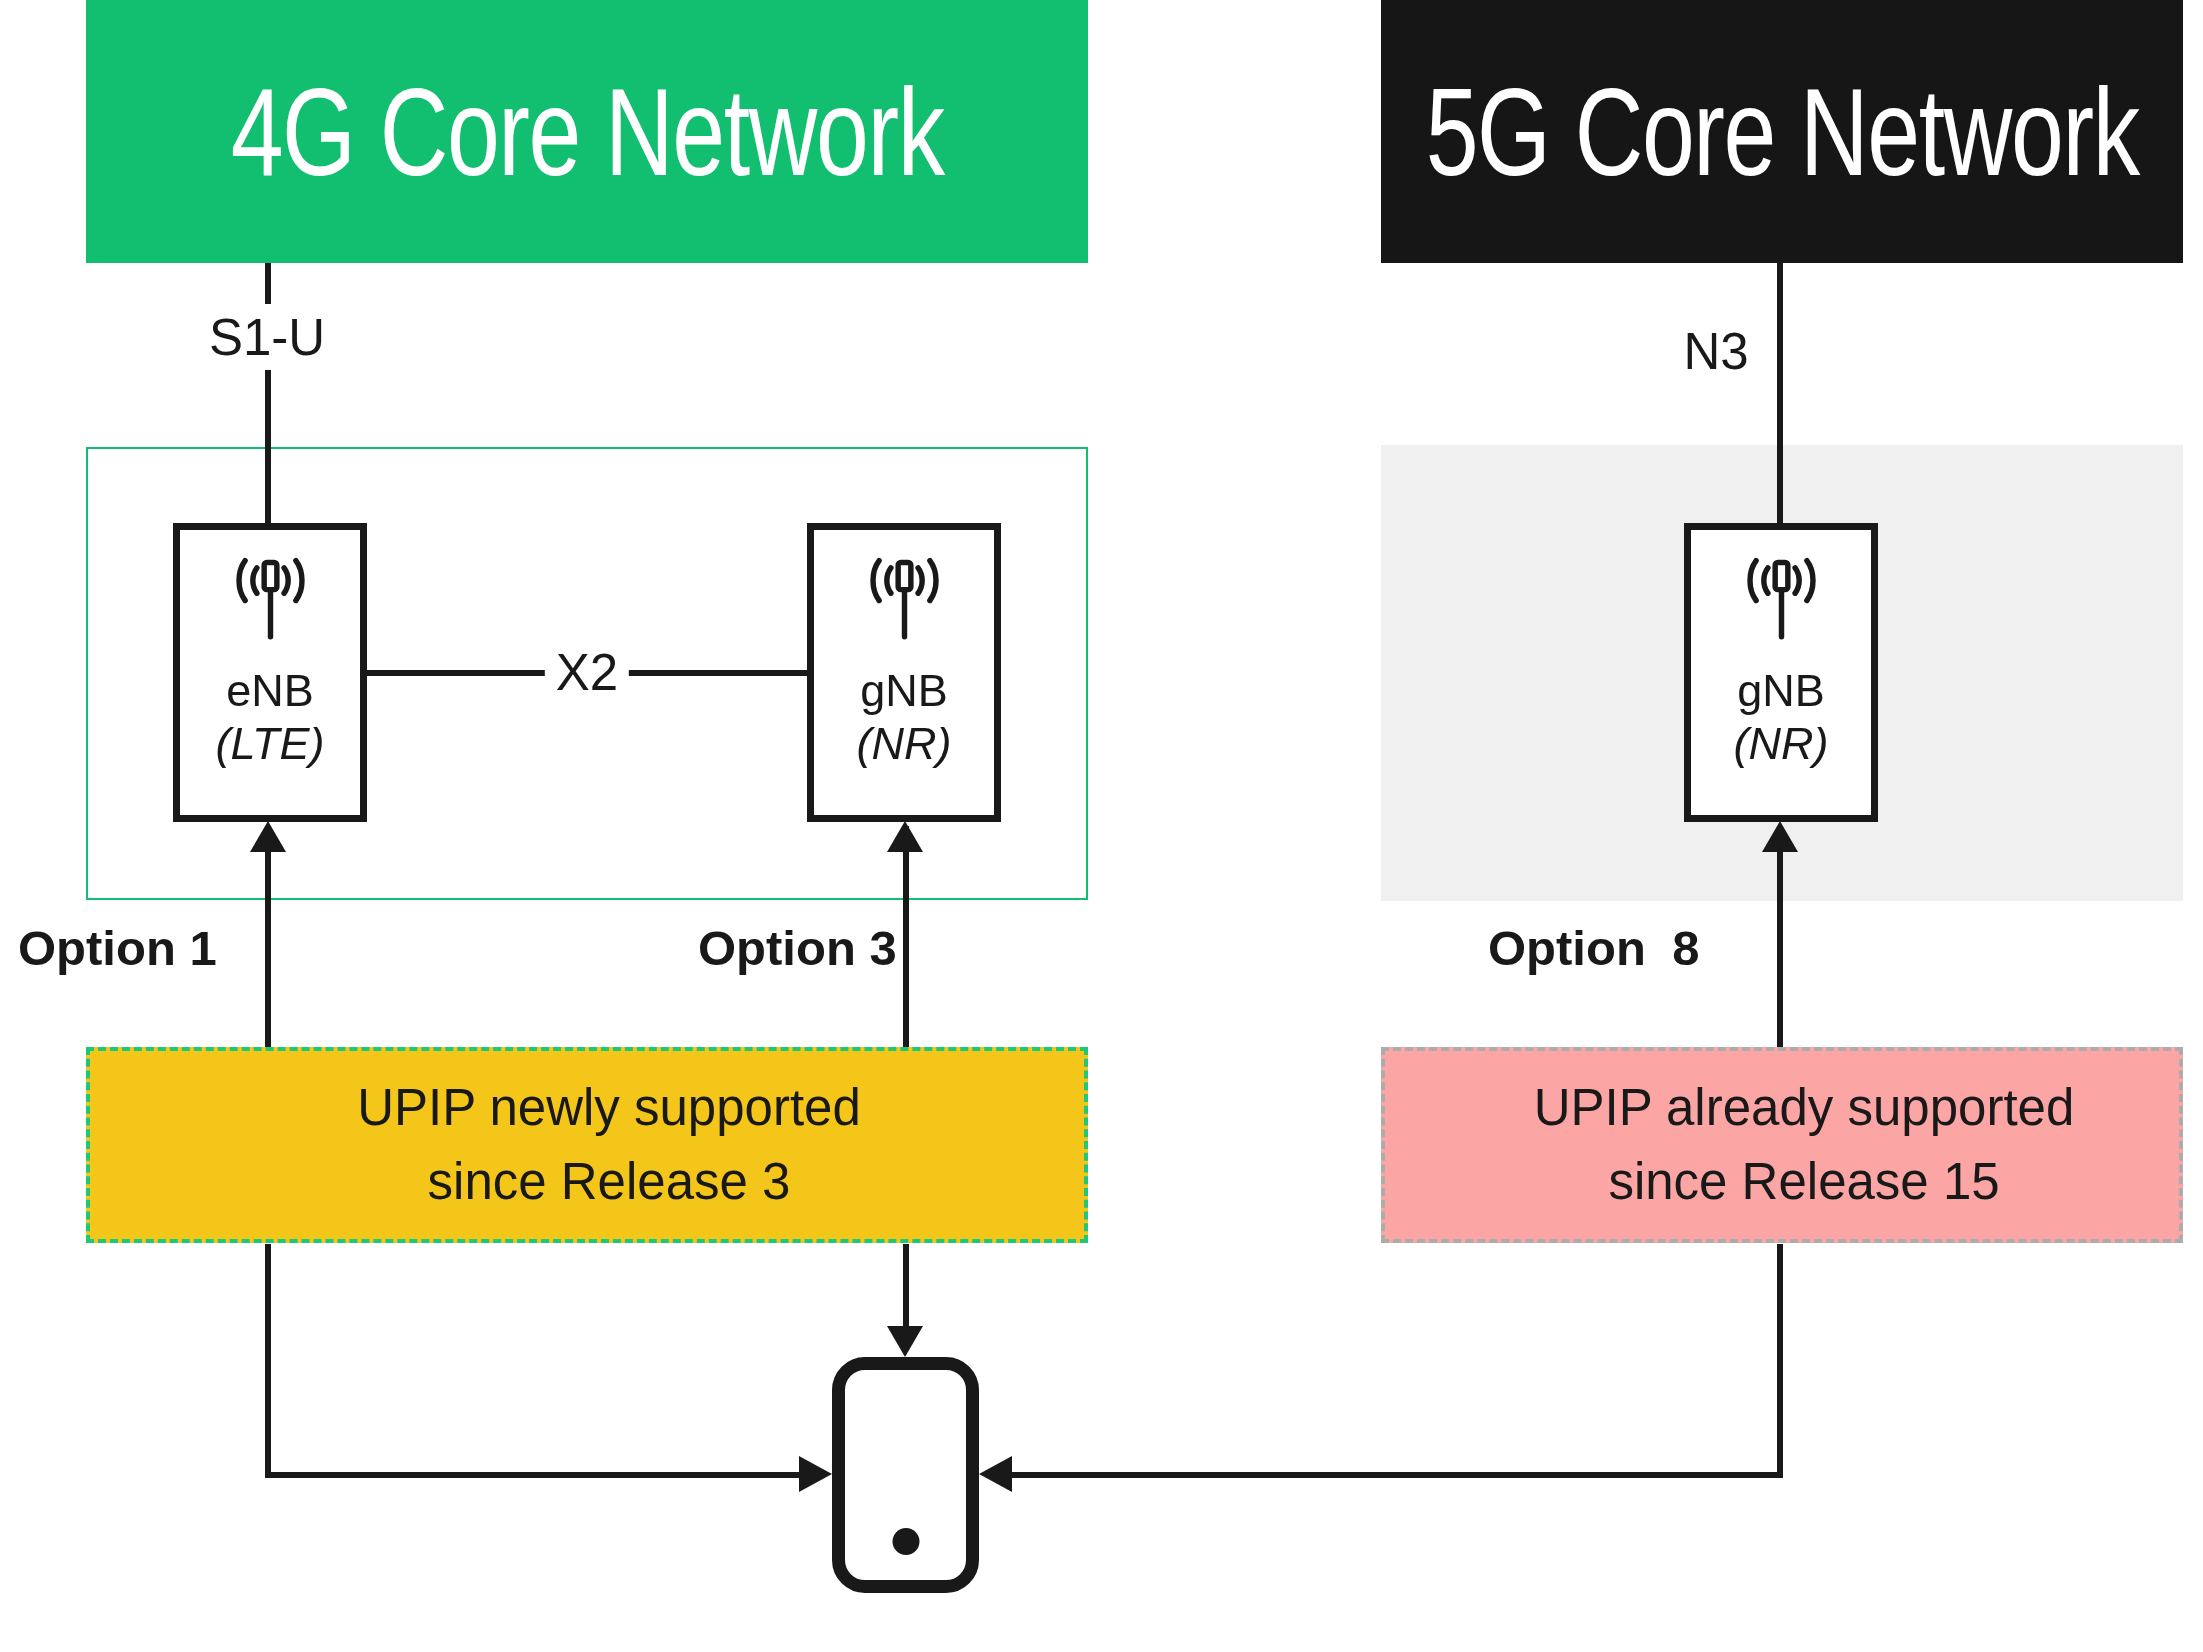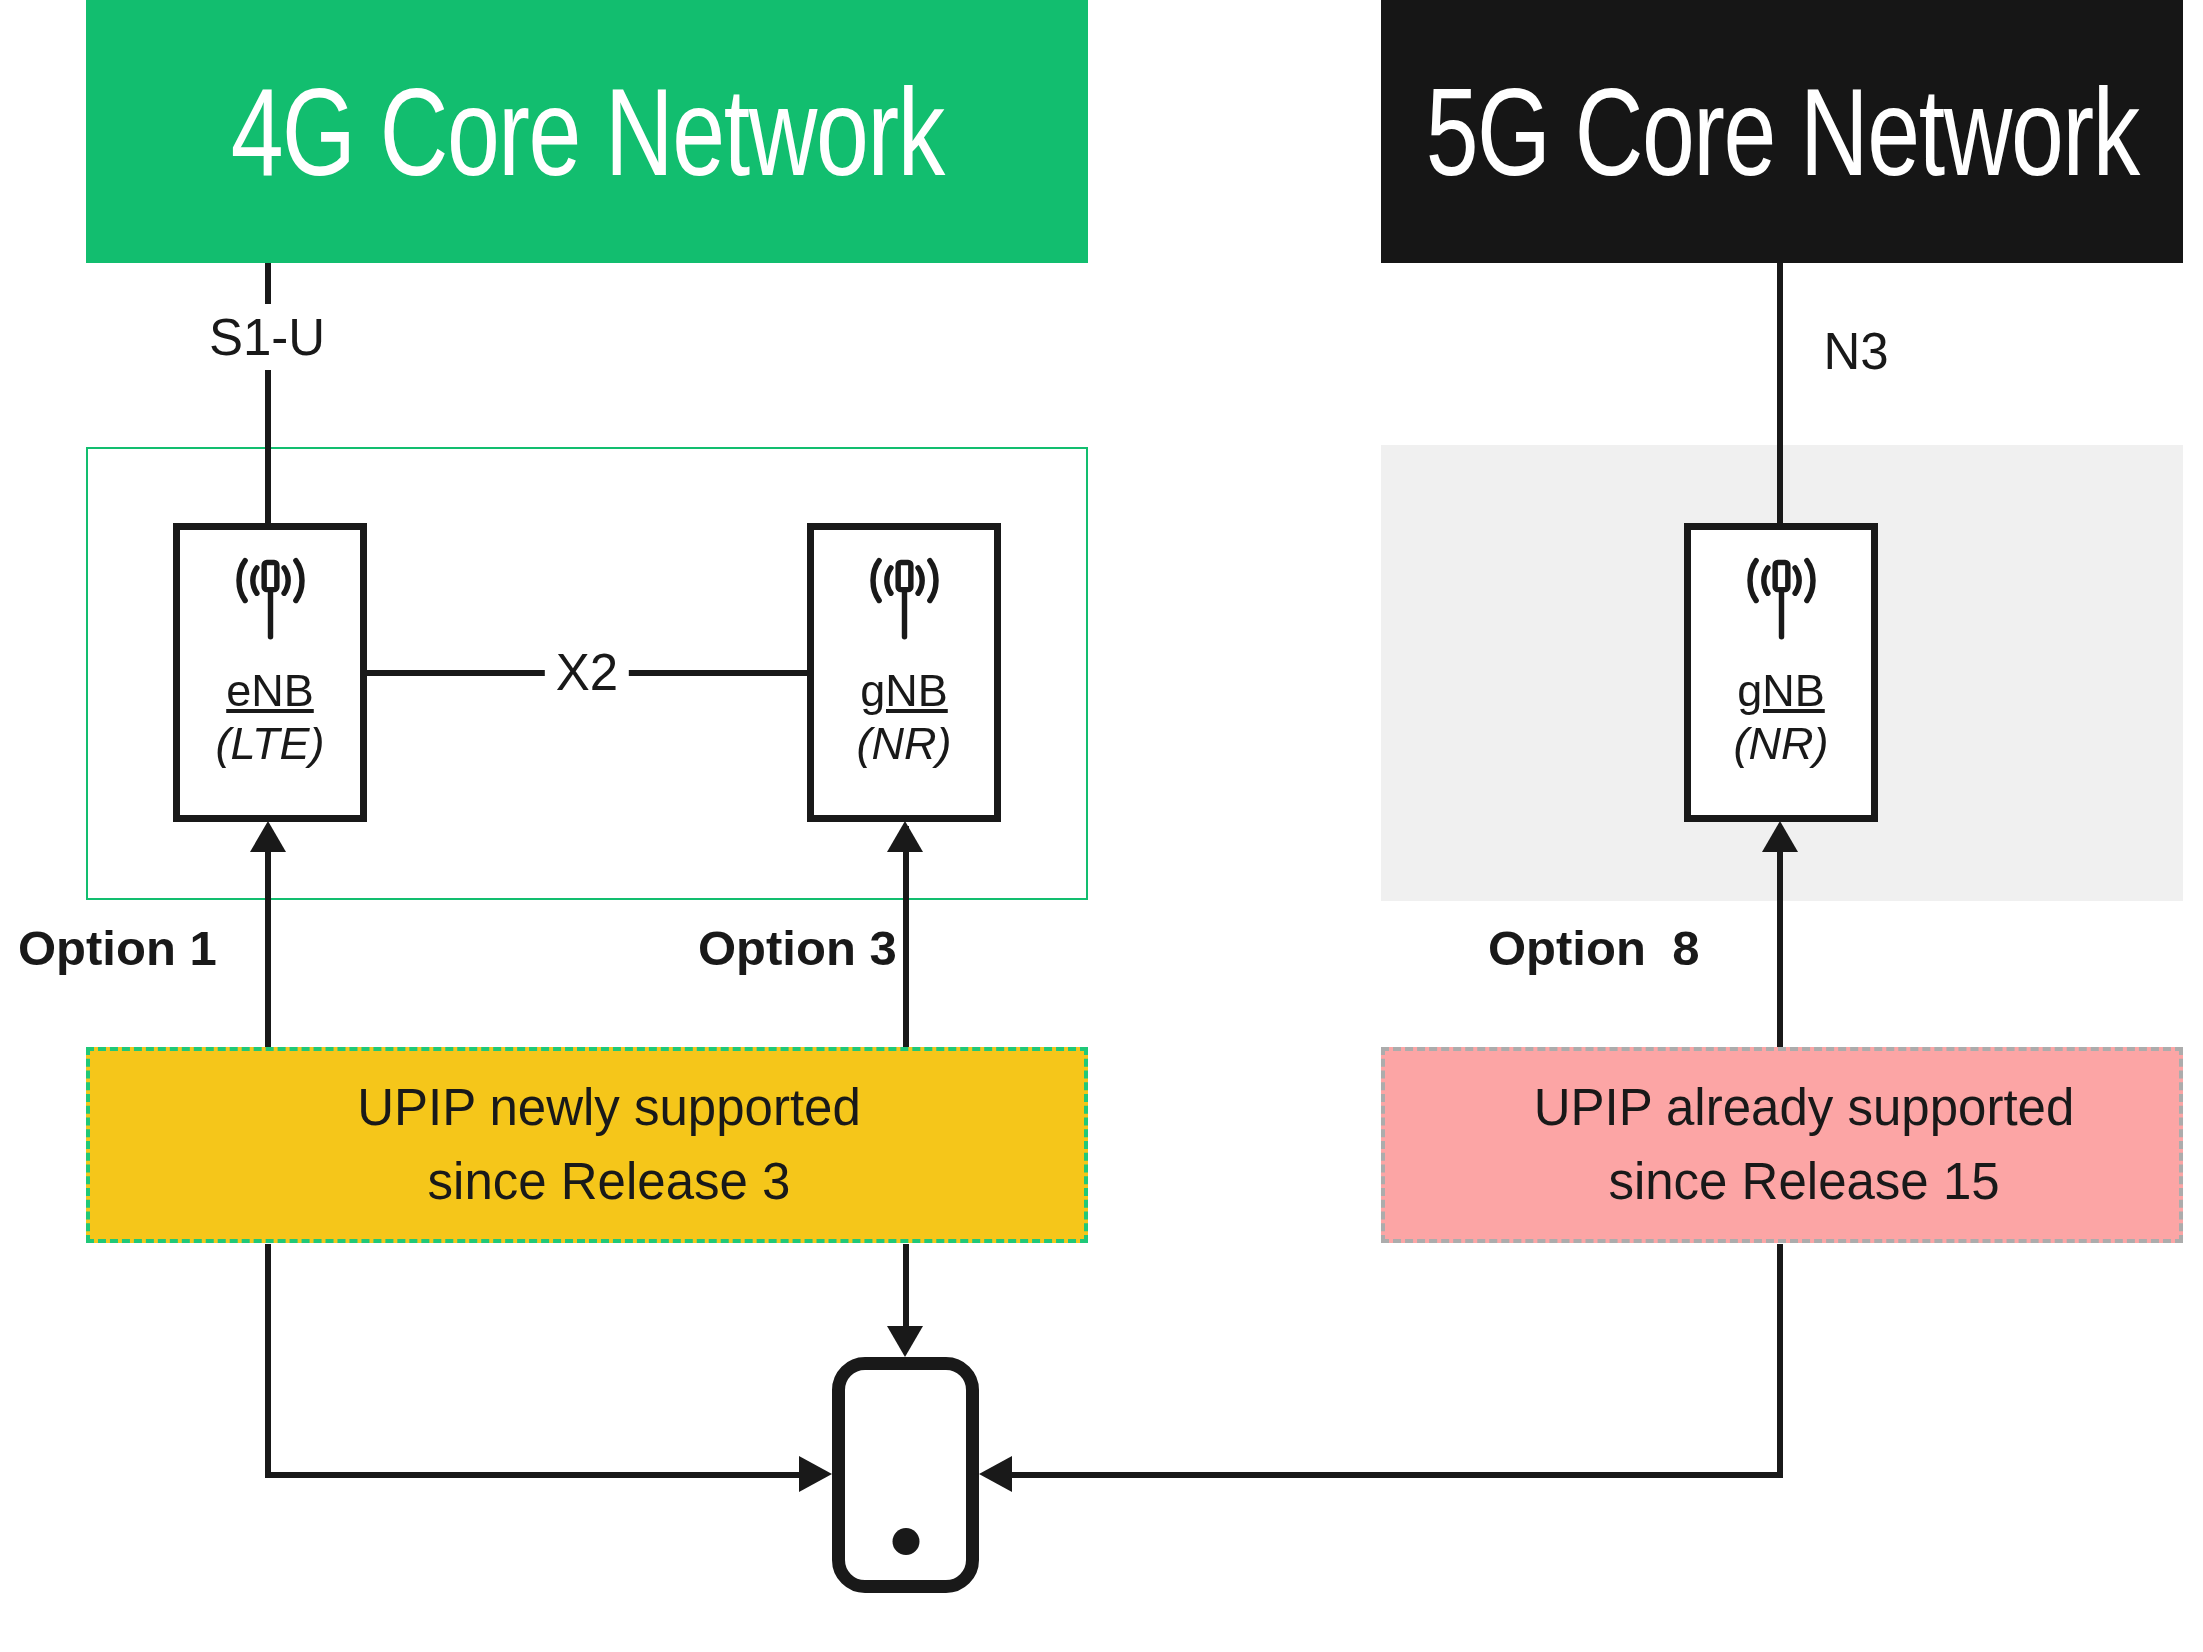--- a/index.html
+++ b/index.html
@@ -25,21 +25,21 @@
   
   .iface{position:absolute;background:#ffffff;font-size:51px;padding:3.6px 11px;transform:translateX(-50%);white-space:nowrap;}
 
   
   .node{position:absolute;top:523px;width:194px;height:299px;background:#ffffff;
         border:7.3px solid #191919;box-sizing:border-box;display:flex;flex-direction:column;align-items:center;}
   .node-enb{left:173px;}
   .node-gnb-nsa{left:807px;}
   .node-gnb-sa{left:1684px;}
   .node svg{margin-top:27px;}
-  .node-name{font-size:45px;margin-top:22px;line-height:1.1;text-decoration:underline;}
+  .node-name{font-size:45px;margin-top:22px;line-height:1.1;}
   .node-tech{font-size:45px;margin-top:3.6px;line-height:1.1;font-style:italic;}
 
   
   .option{position:absolute;top:920px;font-size:49px;font-weight:700;white-space:nowrap;}
   .option-1{left:18px;}
   .option-3{left:698px;}
   .option-2{left:1488px;word-spacing:12.7px;}
 
   
   .note{position:absolute;top:1047px;height:196px;box-sizing:border-box;display:flex;flex-direction:column;
@@ -72,21 +72,21 @@
     <span class="hdr-text">5G Core Network</span>
   </div>
 
   <div class="ran-box-4g"></div>
   <div class="ran-box-5g"></div>
 
   <div class="vline" style="left:265px;top:263px;height:261px;"></div>
   <div class="iface" style="left:267px;top:304px;">S1-U</div>
 
   <div class="vline" style="left:1777px;top:263px;height:261px;"></div>
-  <div class="iface" style="left:1856px;top:318px;">N3</div>
+  <div class="iface" style="left:1716px;top:318px;">N3</div>
 
   <div class="hline" style="left:365px;top:670px;width:443px;"></div>
   <div class="iface" style="left:587px;top:639px;">X2</div>
 
   <div class="vline" style="left:265px;top:826px;height:223px;"></div>
   <div class="vline" style="left:903px;top:826px;height:223px;"></div>
   <div class="vline" style="left:1777px;top:826px;height:223px;"></div>
   <div class="tri tri-up" style="left:250px;top:821px;"></div>
   <div class="tri tri-up" style="left:887px;top:821px;"></div>
   <div class="tri tri-up" style="left:1762px;top:821px;"></div>

